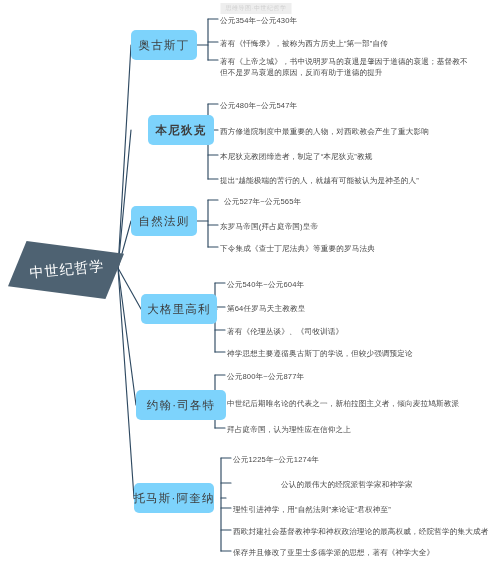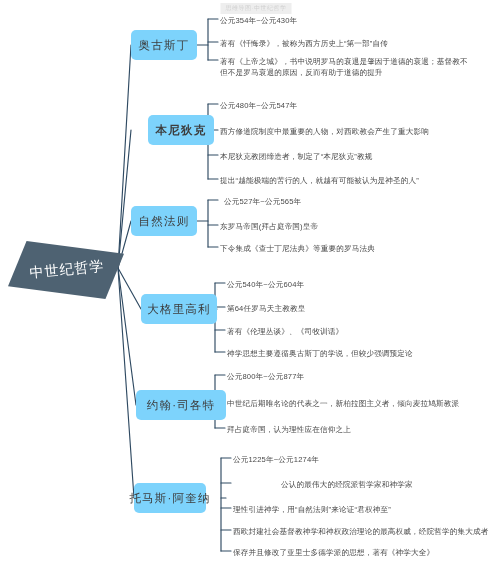--- a/index.html
+++ b/index.html
@@ -180,21 +180,21 @@
       <div class="leaf" style="left: 227px; top: 279px;">公元540年~公元604年</div>
       <div class="leaf" style="left: 227px; top: 303px;">第64任罗马天主教教皇</div>
       <div class="leaf" style="left: 227px; top: 326px;">著有《伦理丛谈》、《司牧训话》</div>
       <div class="leaf" style="left: 227px; top: 348px;">神学思想主要遵循奥古斯丁的学说，但较少强调预定论</div>
       <div class="branch-node" style="left: 136px; top: 390px; width: 90px;">
         <span>约翰·司各特</span>
       </div>
       <div class="leaf" style="left: 227px; top: 371px;">公元800年~公元877年</div>
       <div class="leaf" style="left: 227px; top: 398px;">中世纪后期唯名论的代表之一，新柏拉图主义者，倾向麦拉鸠斯教派</div>
       <div class="leaf" style="left: 227px; top: 424px;">拜占庭帝国，认为理性应在信仰之上</div>
-      <div class="branch-node" style="left: 134px; top: 483px; width: 72px;">
+      <div class="branch-node" style="left: 134px; top: 483px; width: 80px;">
         <span>托马斯·阿奎纳</span>
       </div>
       <div class="leaf" style="left: 233px; top: 454px;">公元1225年~公元1274年</div>
       <div class="leaf" style="left: 233px; top: 479px; margin-left: 48px;">公认的最伟大的经院派哲学家和神学家</div>
       <div class="leaf" style="left: 233px; top: 504px;">理性引进神学，用“自然法则”来论证“君权神至”</div>
       <div class="leaf" style="left: 233px; top: 526px;">西欧封建社会基督教神学和神权政治理论的最高权威，经院哲学的集大成者</div>
       <div class="leaf" style="left: 233px; top: 547px;">保存并且修改了亚里士多德学派的思想，著有《神学大全》</div>
     </div>
 
 </div>

